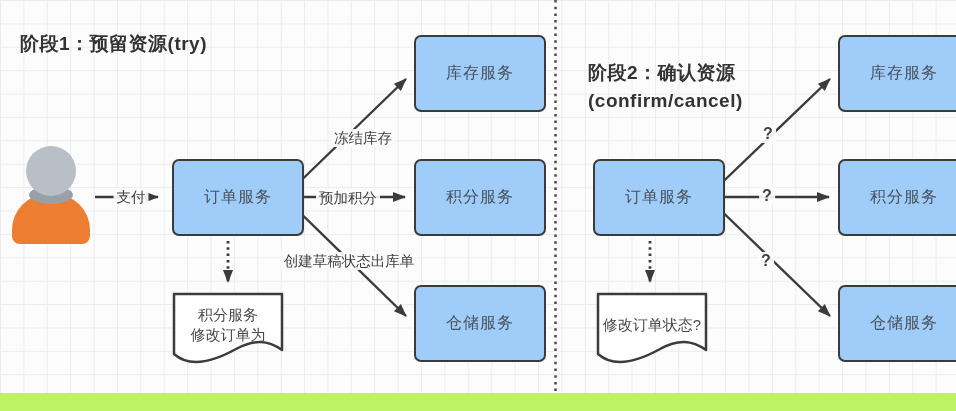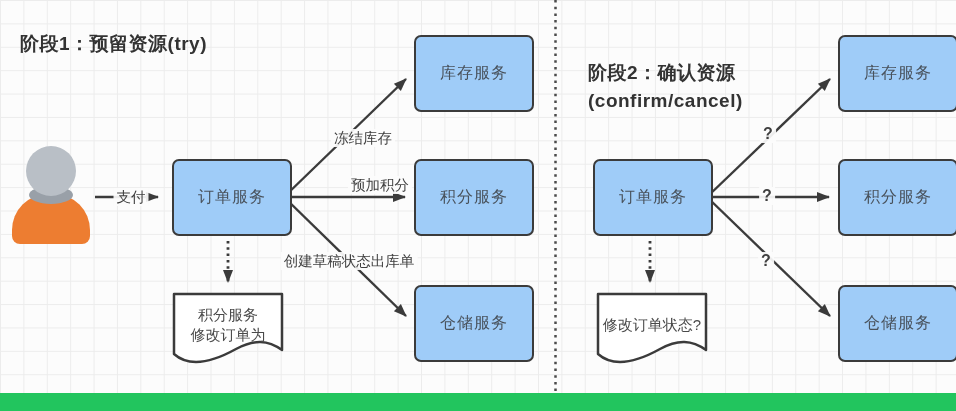--- a/index.html
+++ b/index.html
@@ -1,38 +1,38 @@
 <!DOCTYPE html>
 <html><head>
 <meta charset="utf-8">
 <style>
   html,body { margin:0; padding:0; background:#ffffff; }
   .canvas {
     position:relative; width:956px; height:411px; overflow:hidden;
-    background:#22c55e;
+    background:#bef264;
     font-family:"Liberation Sans","DejaVu Sans",sans-serif;
     color:#333;
   }
   .grid {
     position:absolute; left:0; top:0; width:956px; height:393px;
     background-color:#fcfcfc;
     background-image:
       linear-gradient(#ececec 1px, transparent 1px),
       linear-gradient(90deg, #ececec 1px, transparent 1px);
     background-size:23.4px 23.4px;
   }
   svg.wires { position:absolute; left:0; top:0; pointer-events:none; }
 
   .title {
     position:absolute; font-size:19px; font-weight:bold; color:#333;
     line-height:28px; letter-spacing:0.5px; white-space:nowrap;
   }
 
   .box {
-    position:absolute; width:120px; height:77px;
+    position:absolute; width:132px; height:77px;
     background:#9fccf8; border:2.5px solid #3b3b3b; border-radius:7px;
     box-sizing:border-box;
     display:flex; align-items:center; justify-content:center;
     font-size:16px; color:#49525c; letter-spacing:1px;
   }
 
   .doc { position:absolute; width:112px; height:82px; }
   .doc svg { position:absolute; left:0; top:0; }
   .doc .doc-text {
     position:absolute; left:0; top:0; right:0; bottom:16px;
@@ -118,19 +118,19 @@
     <svg width="112" height="82" viewBox="0 0 112 82">
       <path d="M2,2 L110,2 L110,58 C96,48 82,47 64,57 C46,67 20,78 2,62 Z" fill="#ffffff" stroke="#3b3b3b" stroke-width="2.5" stroke-linejoin="round"></path>
     </svg>
     <div class="doc-text">
       <span>修改订单状态?</span>
     </div>
   </div>
 
   <span class="elabel" style="left:131px; top:197px;">支付</span>
   <span class="elabel" style="left:363px; top:138px;">冻结库存</span>
-  <span class="elabel" style="left:348px; top:185px;margin-left:32px;">预加积分</span>
+  <span class="elabel" style="left:348px; top:198px;">预加积分</span>
   <span class="elabel" style="left:349px; top:261px;">创建草稿状态出库单</span>
 
   <span class="elabel qlabel" style="left:768px; top:134px;">?</span>
   <span class="elabel qlabel" style="left:767px; top:196px;">?</span>
   <span class="elabel qlabel" style="left:766px; top:261px;">?</span>
 </div>
 
 </body></html>

